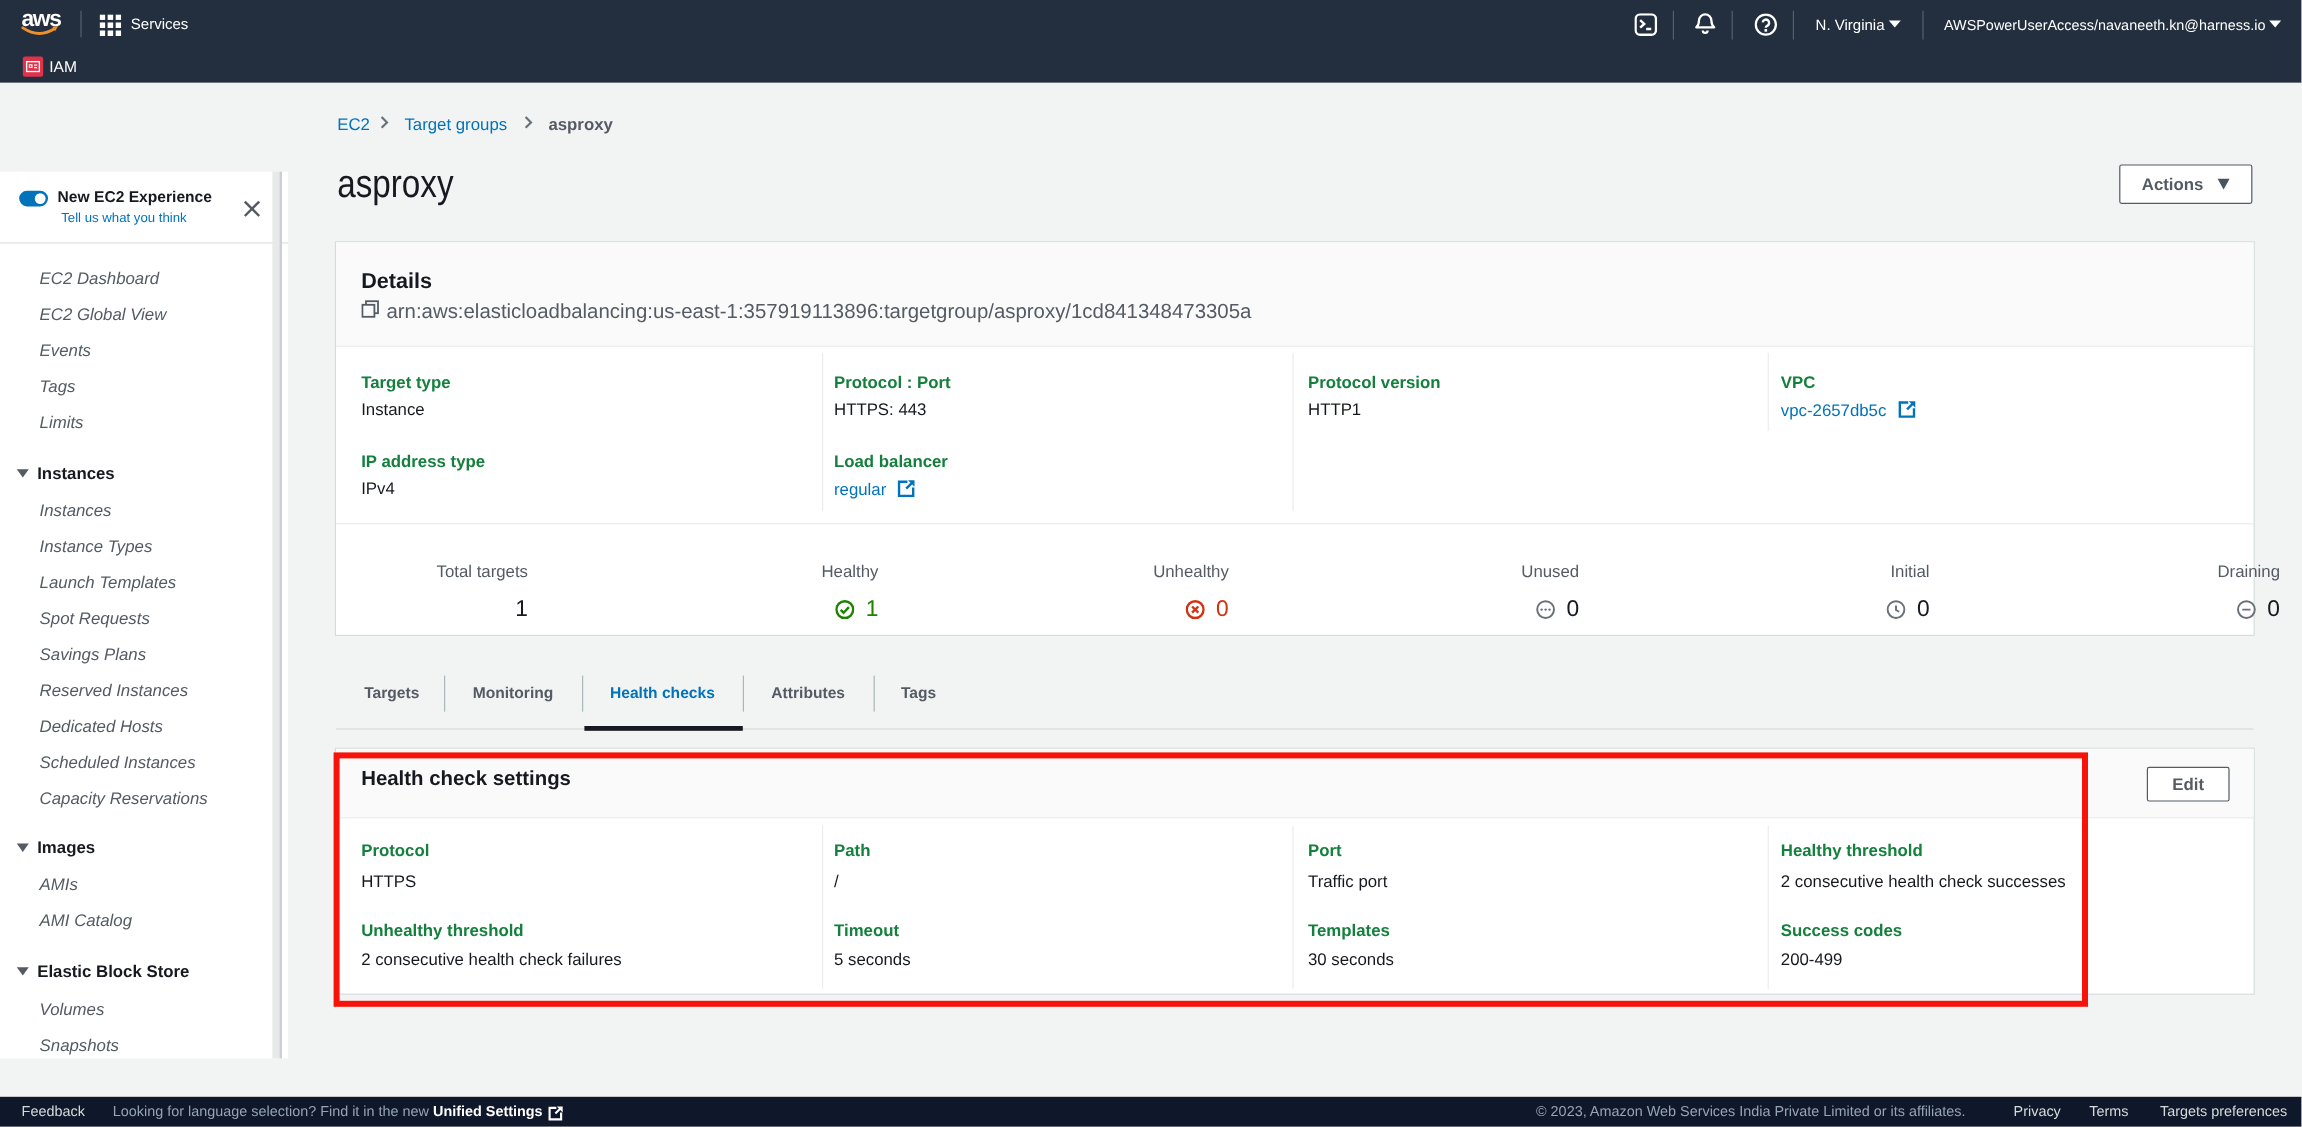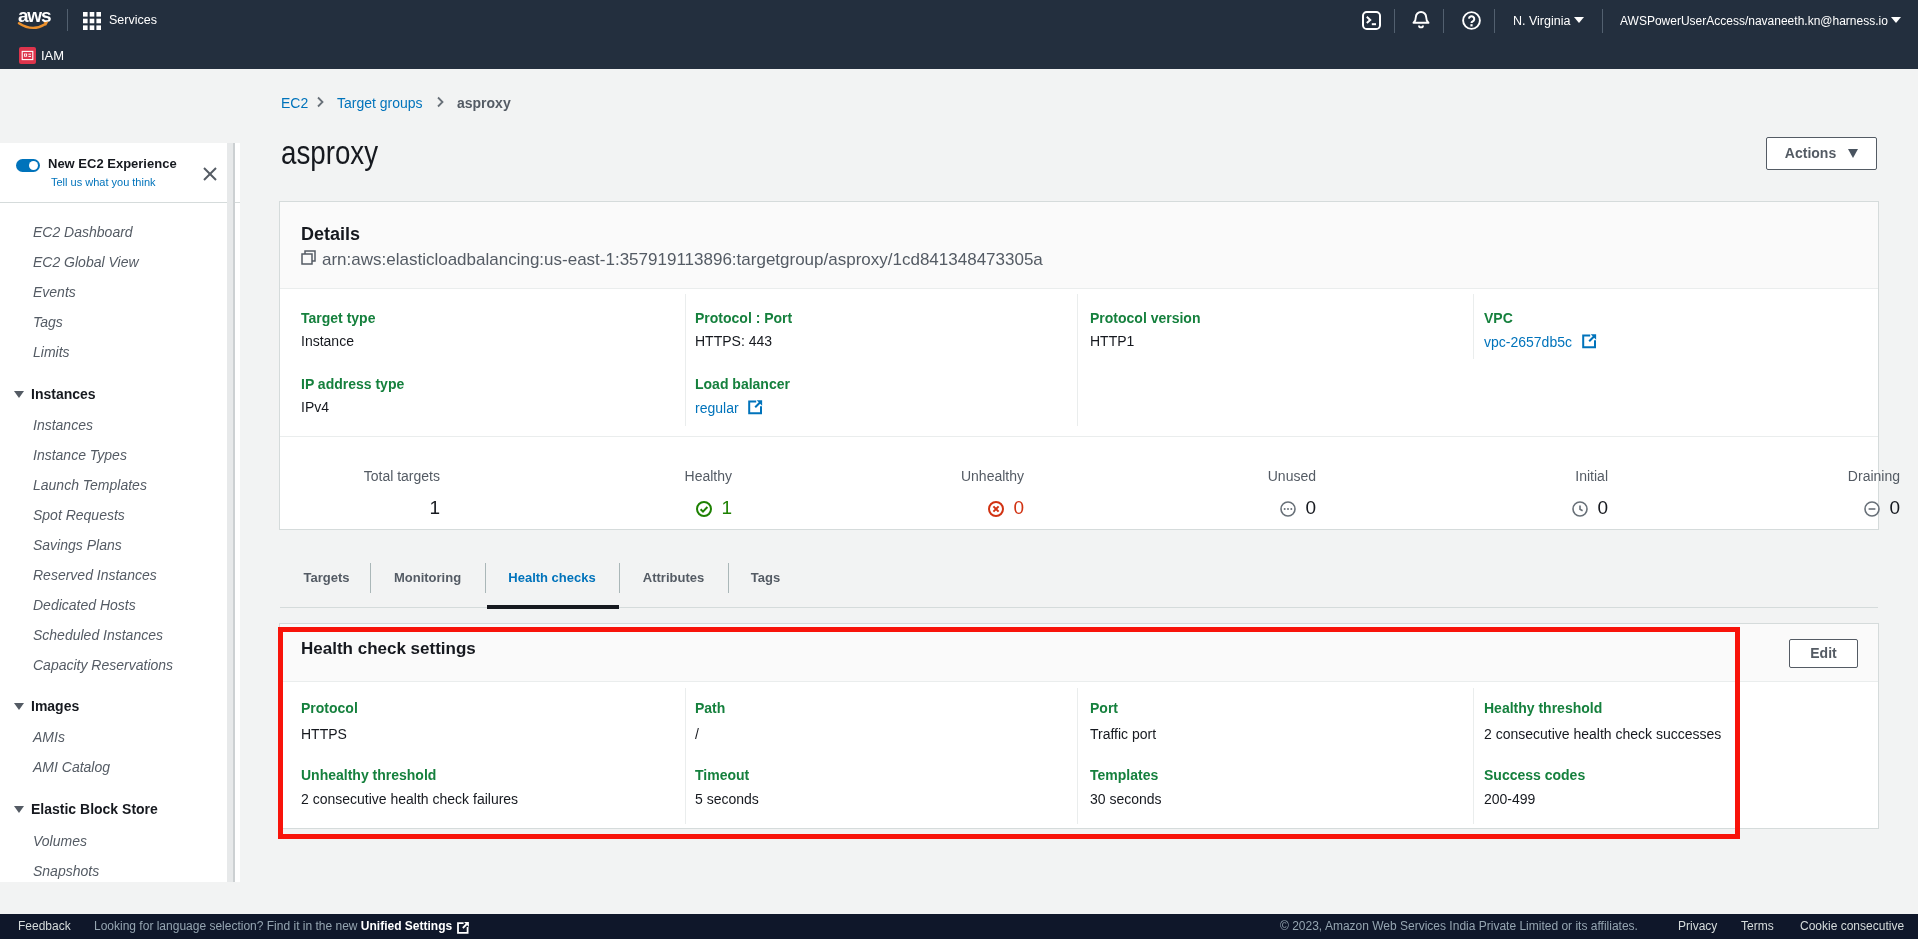--- a/index.html
+++ b/index.html
@@ -310,14 +310,14 @@
   <div class="ftxt" style="left:18px;color:#d5dbdb">Feedback</div>
   <div class="ftxt" style="left:94px;color:#95a5b1">Looking for language selection? Find it in the new <b style="color:#ffffff">Unified Settings</b></div>
   <svg class="abs" style="left:456px;top:7px" width="14" height="14" viewBox="0 0 14 14">
     <path d="M11.6 6 V11.8 H2 V2.2 H7.6" fill="none" stroke="#ffffff" stroke-width="1.8"></path>
     <path d="M6.8 7 L10.8 3" fill="none" stroke="#ffffff" stroke-width="1.8"></path>
     <path d="M8 1.1 H12.9 V6 Z" fill="#ffffff"></path>
   </svg>
   <div class="ftxt" style="left:1280px;color:#95a5b1">© 2023, Amazon Web Services India Private Limited or its affiliates.</div>
   <div class="ftxt" style="left:1678px;color:#d5dbdb">Privacy</div>
   <div class="ftxt" style="left:1741px;color:#d5dbdb">Terms</div>
-  <div class="ftxt" style="left:1800px;color:#d5dbdb">Cookie consecutive</div>
+  <div class="ftxt" style="left:1800px;color:#d5dbdb">Targets preferences</div>
 </div>
 
 </body></html>

